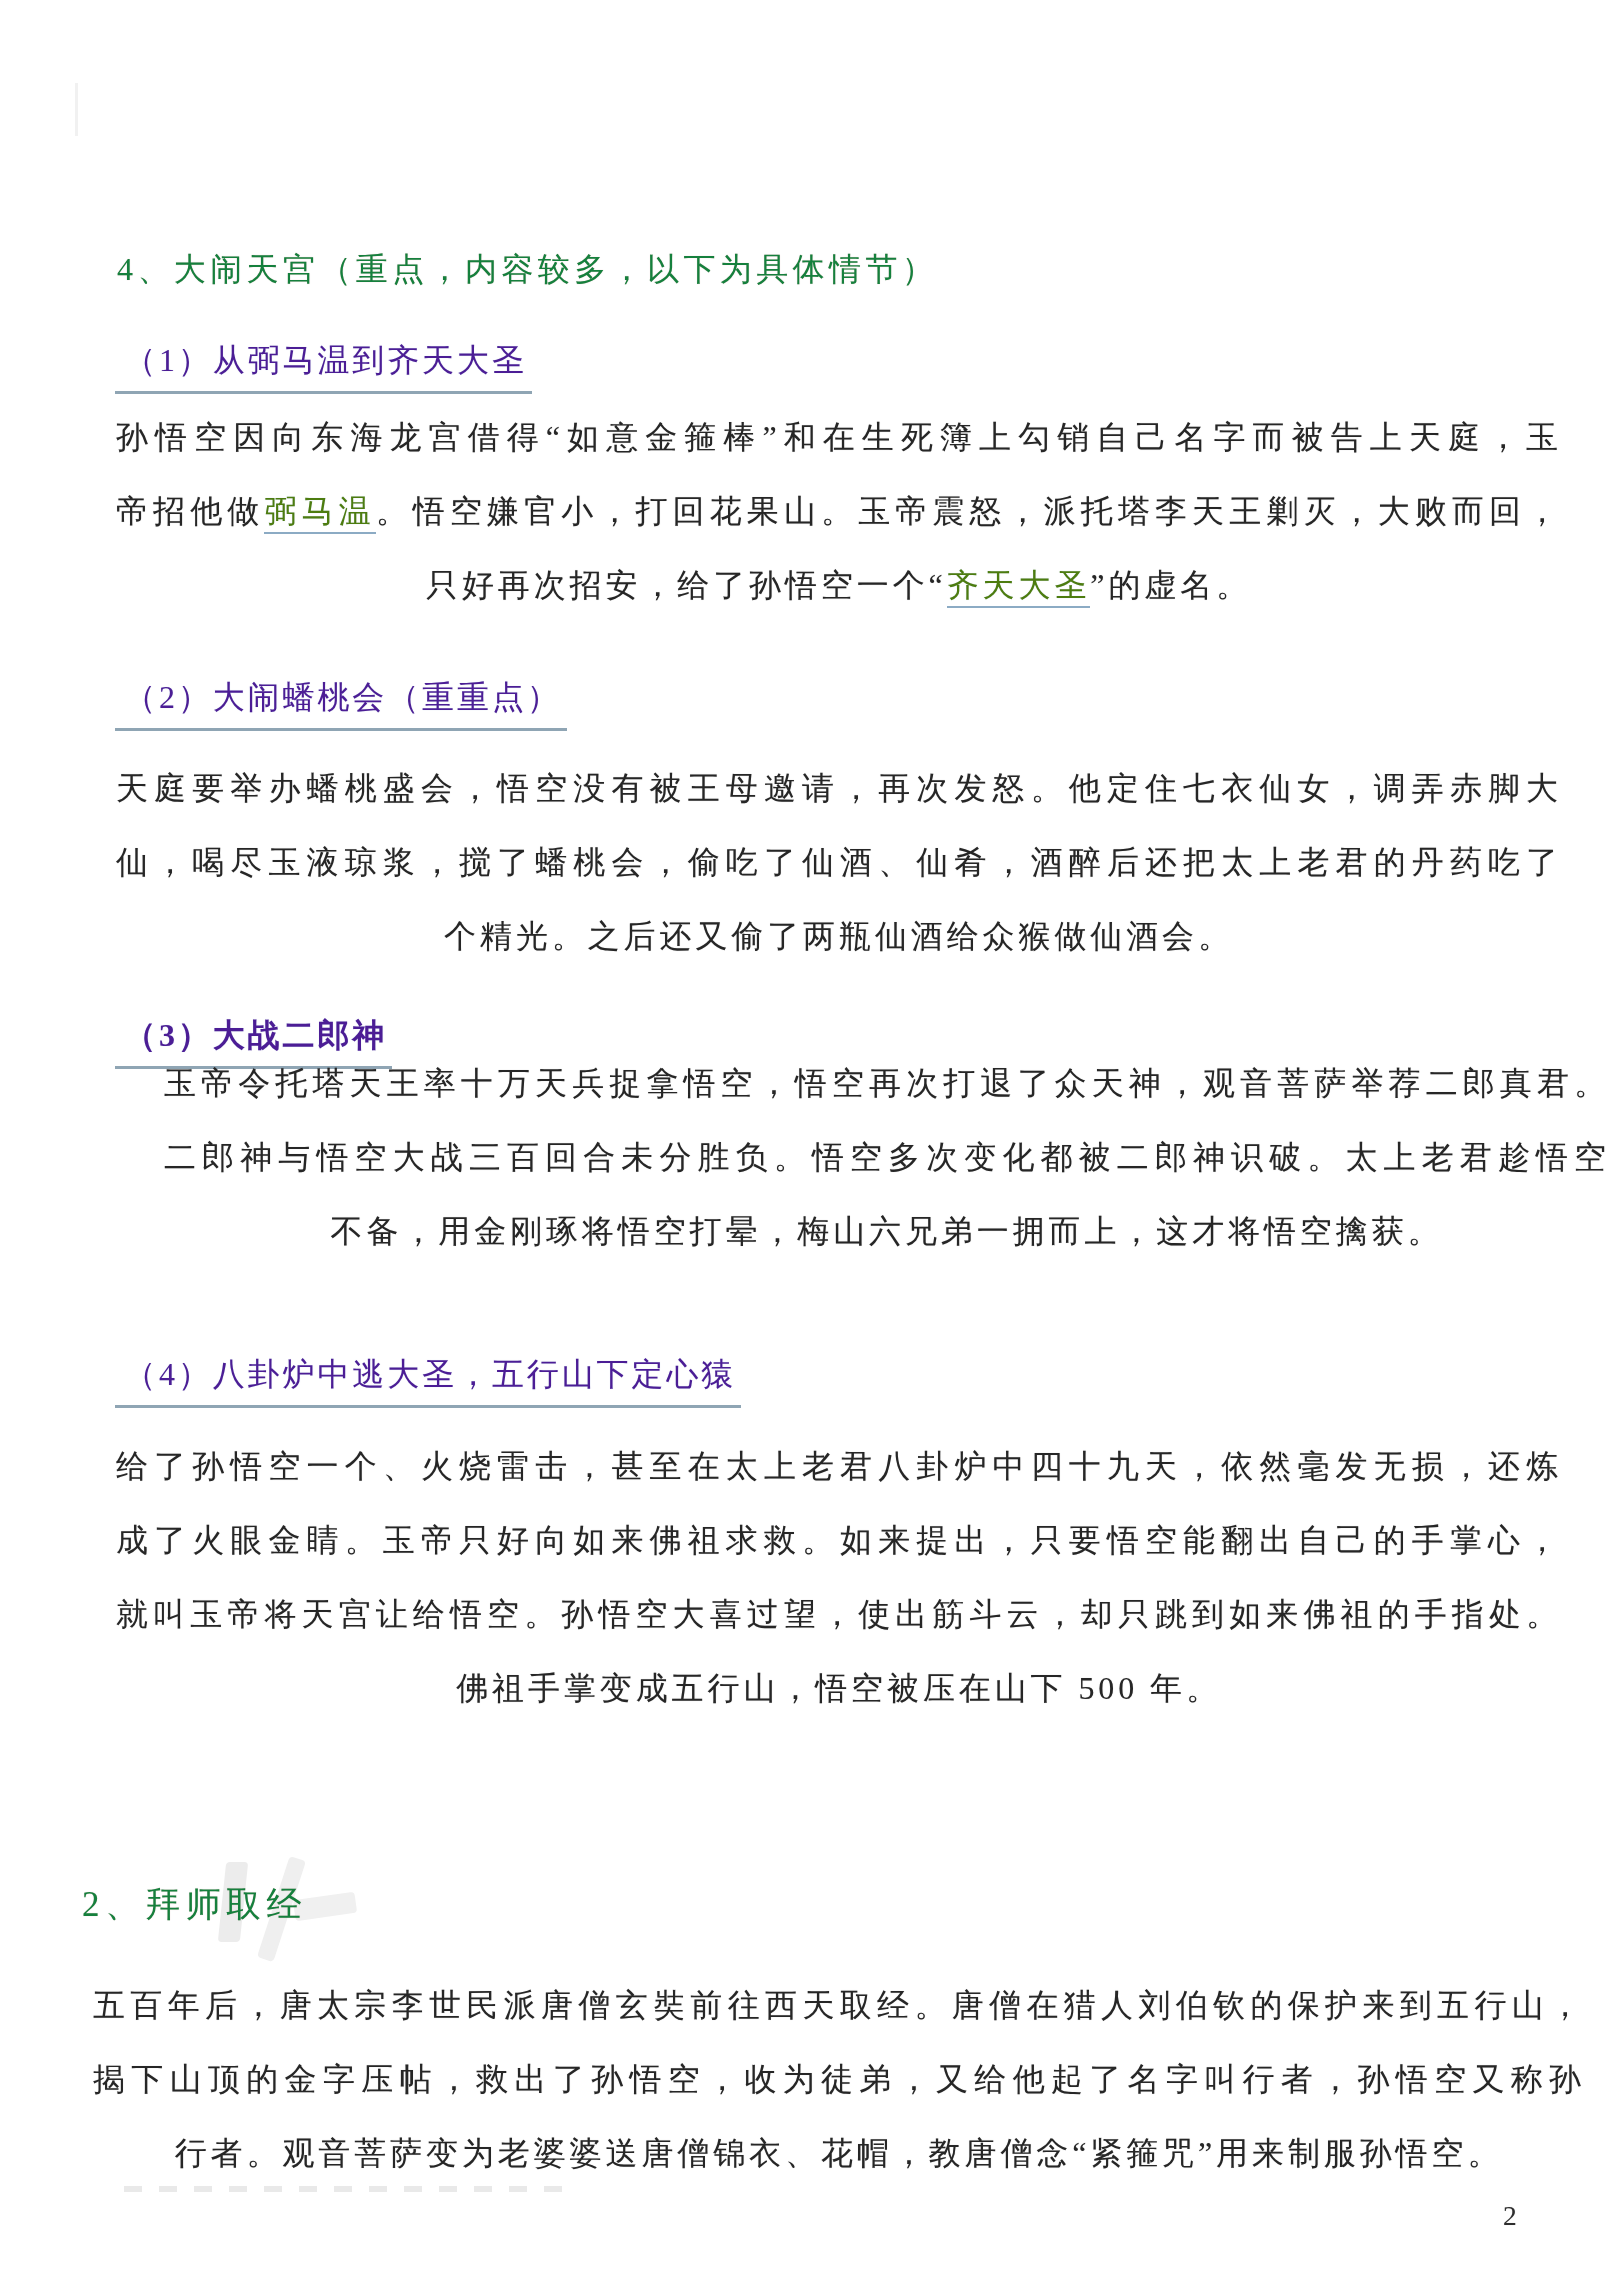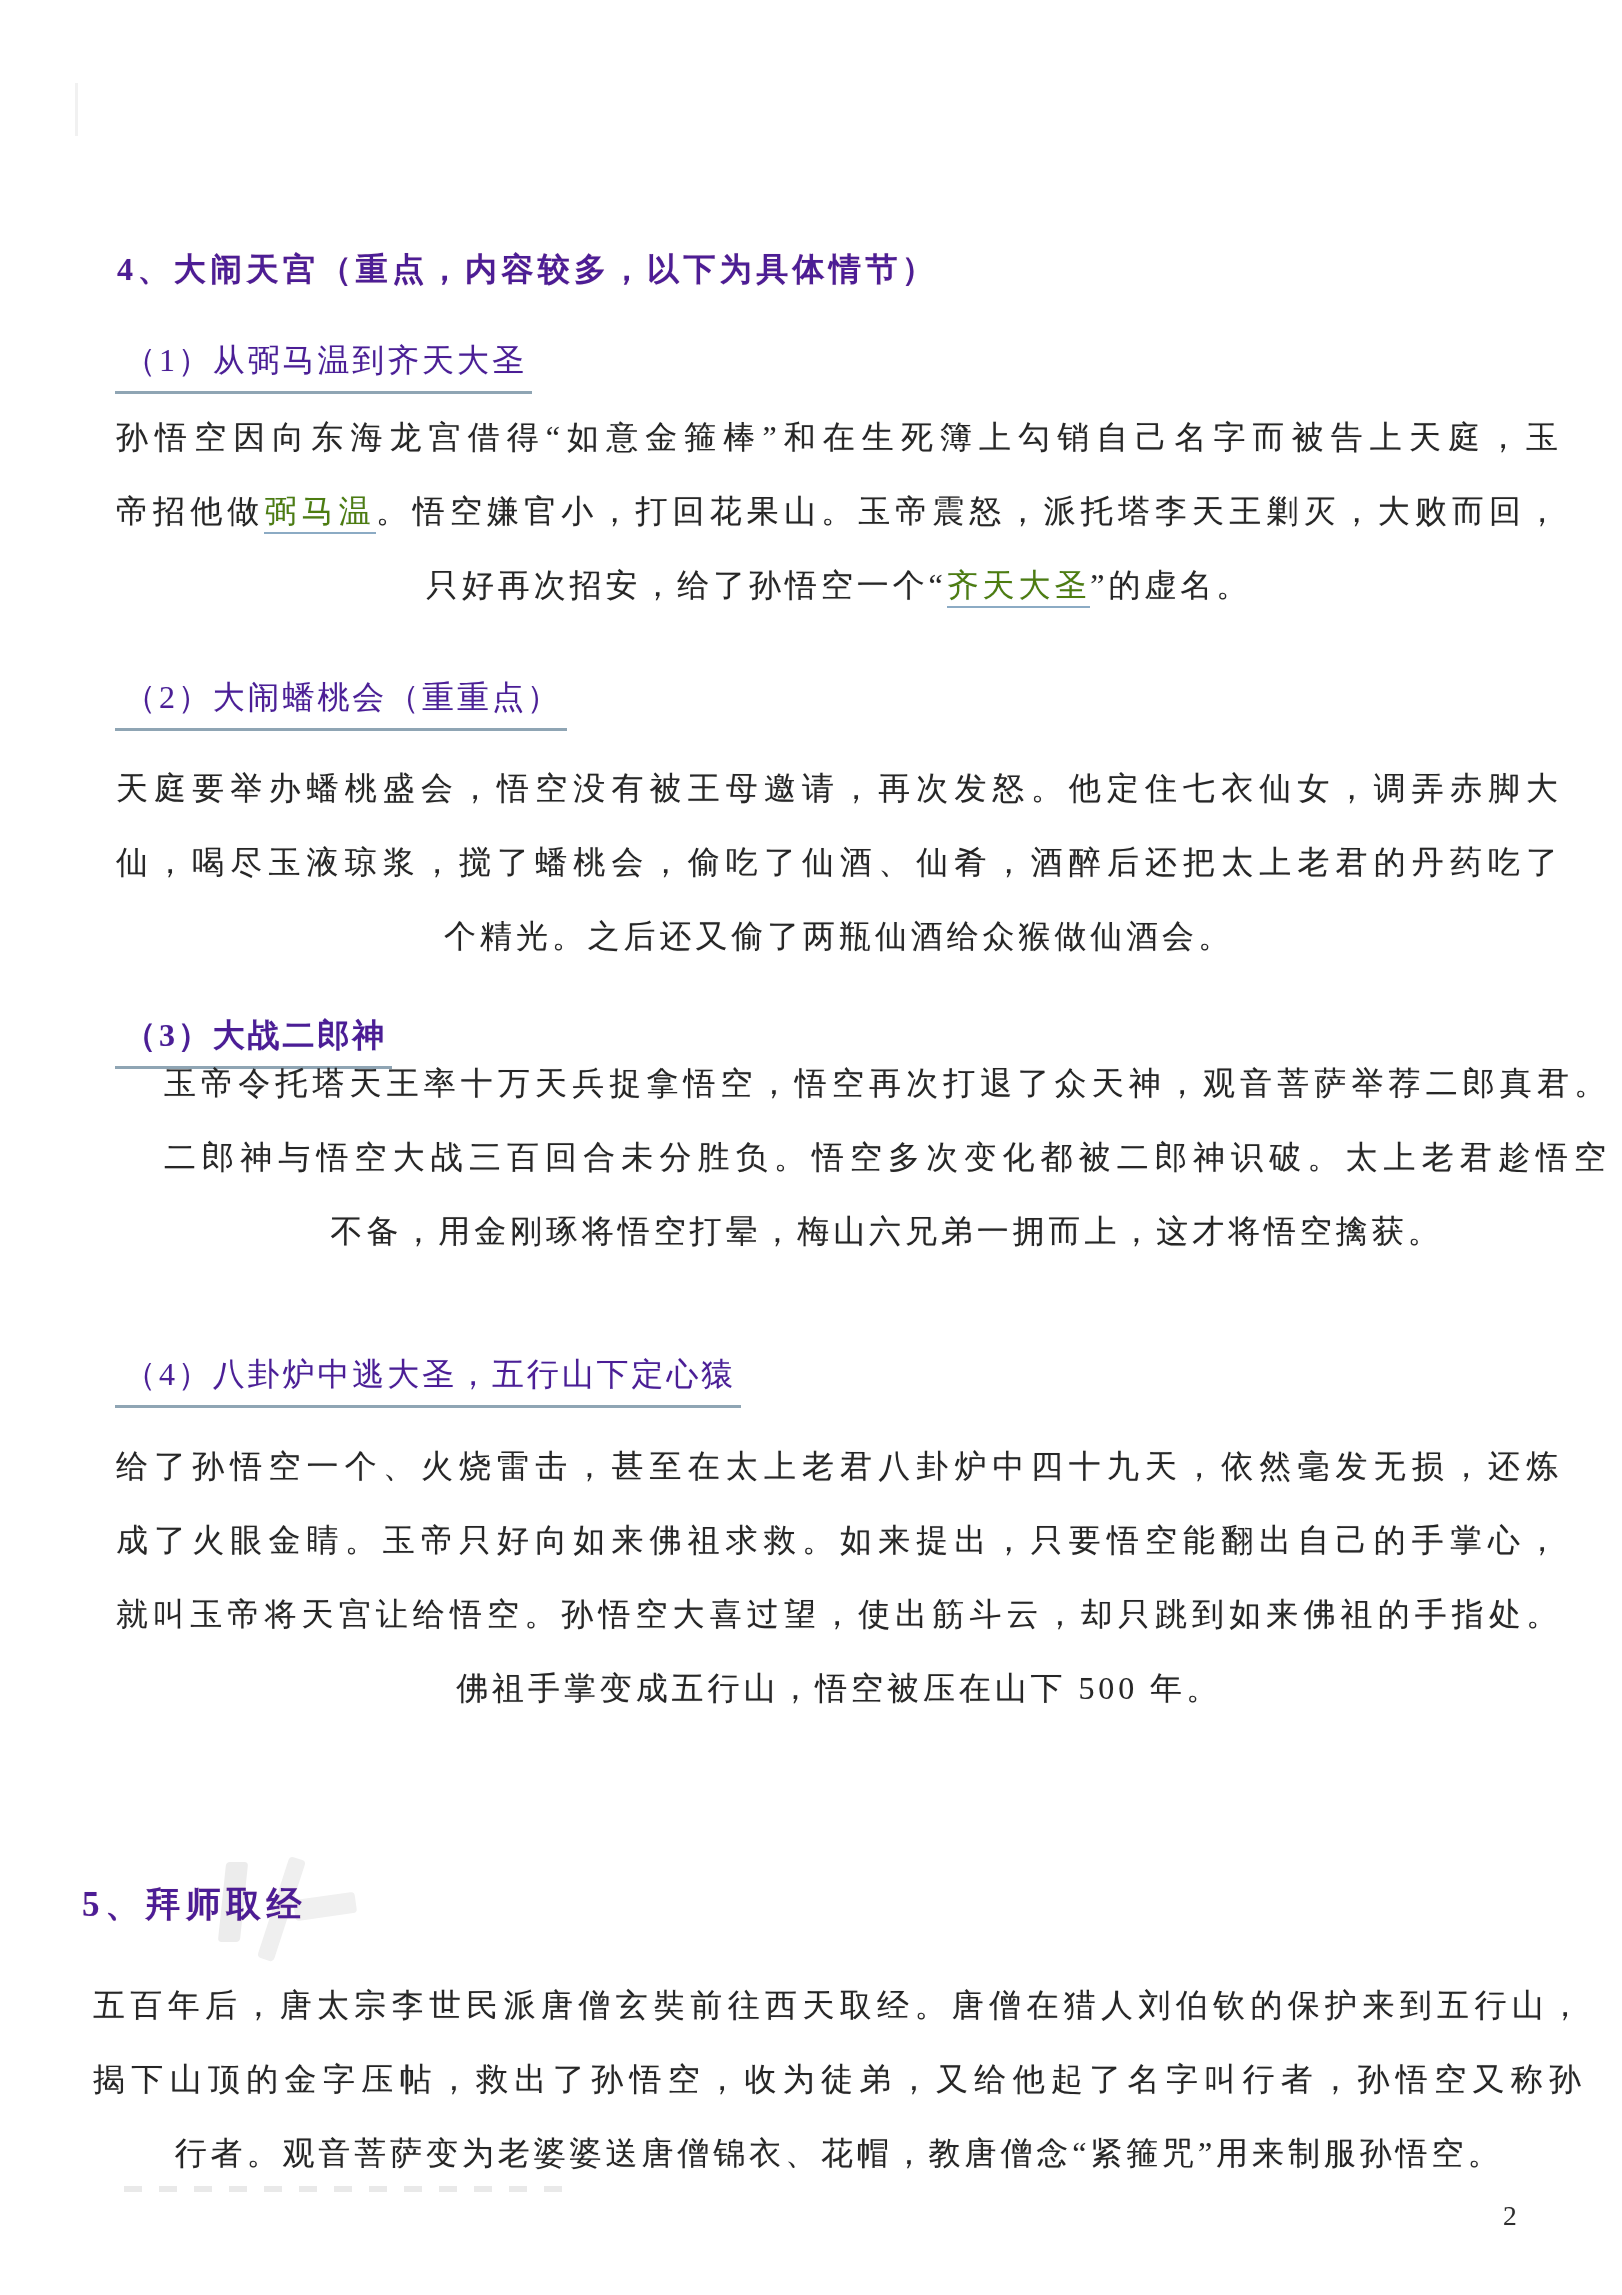--- a/index.html
+++ b/index.html
@@ -19,22 +19,22 @@
   .wm-b { left: 273px; top: 1856px; width: 16.7px; height: 106px; transform: rotate(18deg); background:#efefef; }
   .wm-c { left: 294px; top: 1896px; width: 62px; height: 20.6px; transform: rotate(-8deg); background:#f0f0f0; }
   .wm-noise {
     left: 124px; top: 2186px; width: 452px; height: 5.9px;
     background: repeating-linear-gradient(90deg, #e6e6e6 0 17.7px, transparent 17.7px 35px);
     filter: blur(0.5px); opacity: .85; z-index: 0;
   }
 
   
   .sec-title {
-    color: #4c1d95;
-    font-weight: bold;
+    color: #15803d;
+    font-weight: normal;
     letter-spacing: 4.4px;
     white-space: nowrap;
     z-index: 2;
     text-shadow: 0 0 1px rgba(165,37,30,.25);
   }
   .t4 { left: 117px; top: 248px;  font-size: 32px; }
   .t5 { left: 82px; top: 1881px; font-size: 35px; letter-spacing: 5.4px; }
 
   
   .heading { left: 124px; z-index: 1; white-space: nowrap; }
@@ -111,21 +111,21 @@
     </div>
     <div class="abs heading h3"><span class="hline">（4）八卦炉中逃大圣，五行山下定心猿</span></div>
     <div class="abs para p3">
       <div class="line fill"><span class="run">给了孙悟空一个、火烧雷击，甚至在太上老君八卦炉中四十九天，依然毫发无损，还炼</span></div>
       <div class="line fill"><span class="run">成了火眼金睛。玉帝只好向如来佛祖求救。如来提出，只要悟空能翻出自己的手掌心，</span></div>
       <div class="line fill"><span class="run">就叫玉帝将天宫让给悟空。孙悟空大喜过望，使出筋斗云，却只跳到如来佛祖的手指处。</span></div>
       <div class="line"><span class="run">佛祖手掌变成五行山，悟空被压在山下 500 年。</span></div>
     </div>
   </div>
 
-<div class="abs sec-title t5">5、拜师取经</div>
+<div class="abs sec-title t5">2、拜师取经</div>
 <div class="abs para p4" id="para5">
     <div class="line fill"><span class="run">五百年后，唐太宗李世民派唐僧玄奘前往西天取经。唐僧在猎人刘伯钦的保护来到五行山，</span></div>
     <div class="line fill"><span class="run">揭下山顶的金字压帖，救出了孙悟空，收为徒弟，又给他起了名字叫行者，孙悟空又称孙</span></div>
     <div class="line"><span class="run">行者。观音菩萨变为老婆婆送唐僧锦衣、花帽，教唐僧念“紧箍咒”用来制服孙悟空。</span></div>
   </div>
 
 <div class="abs pagenum">2</div>
 
 
 </body></html>

